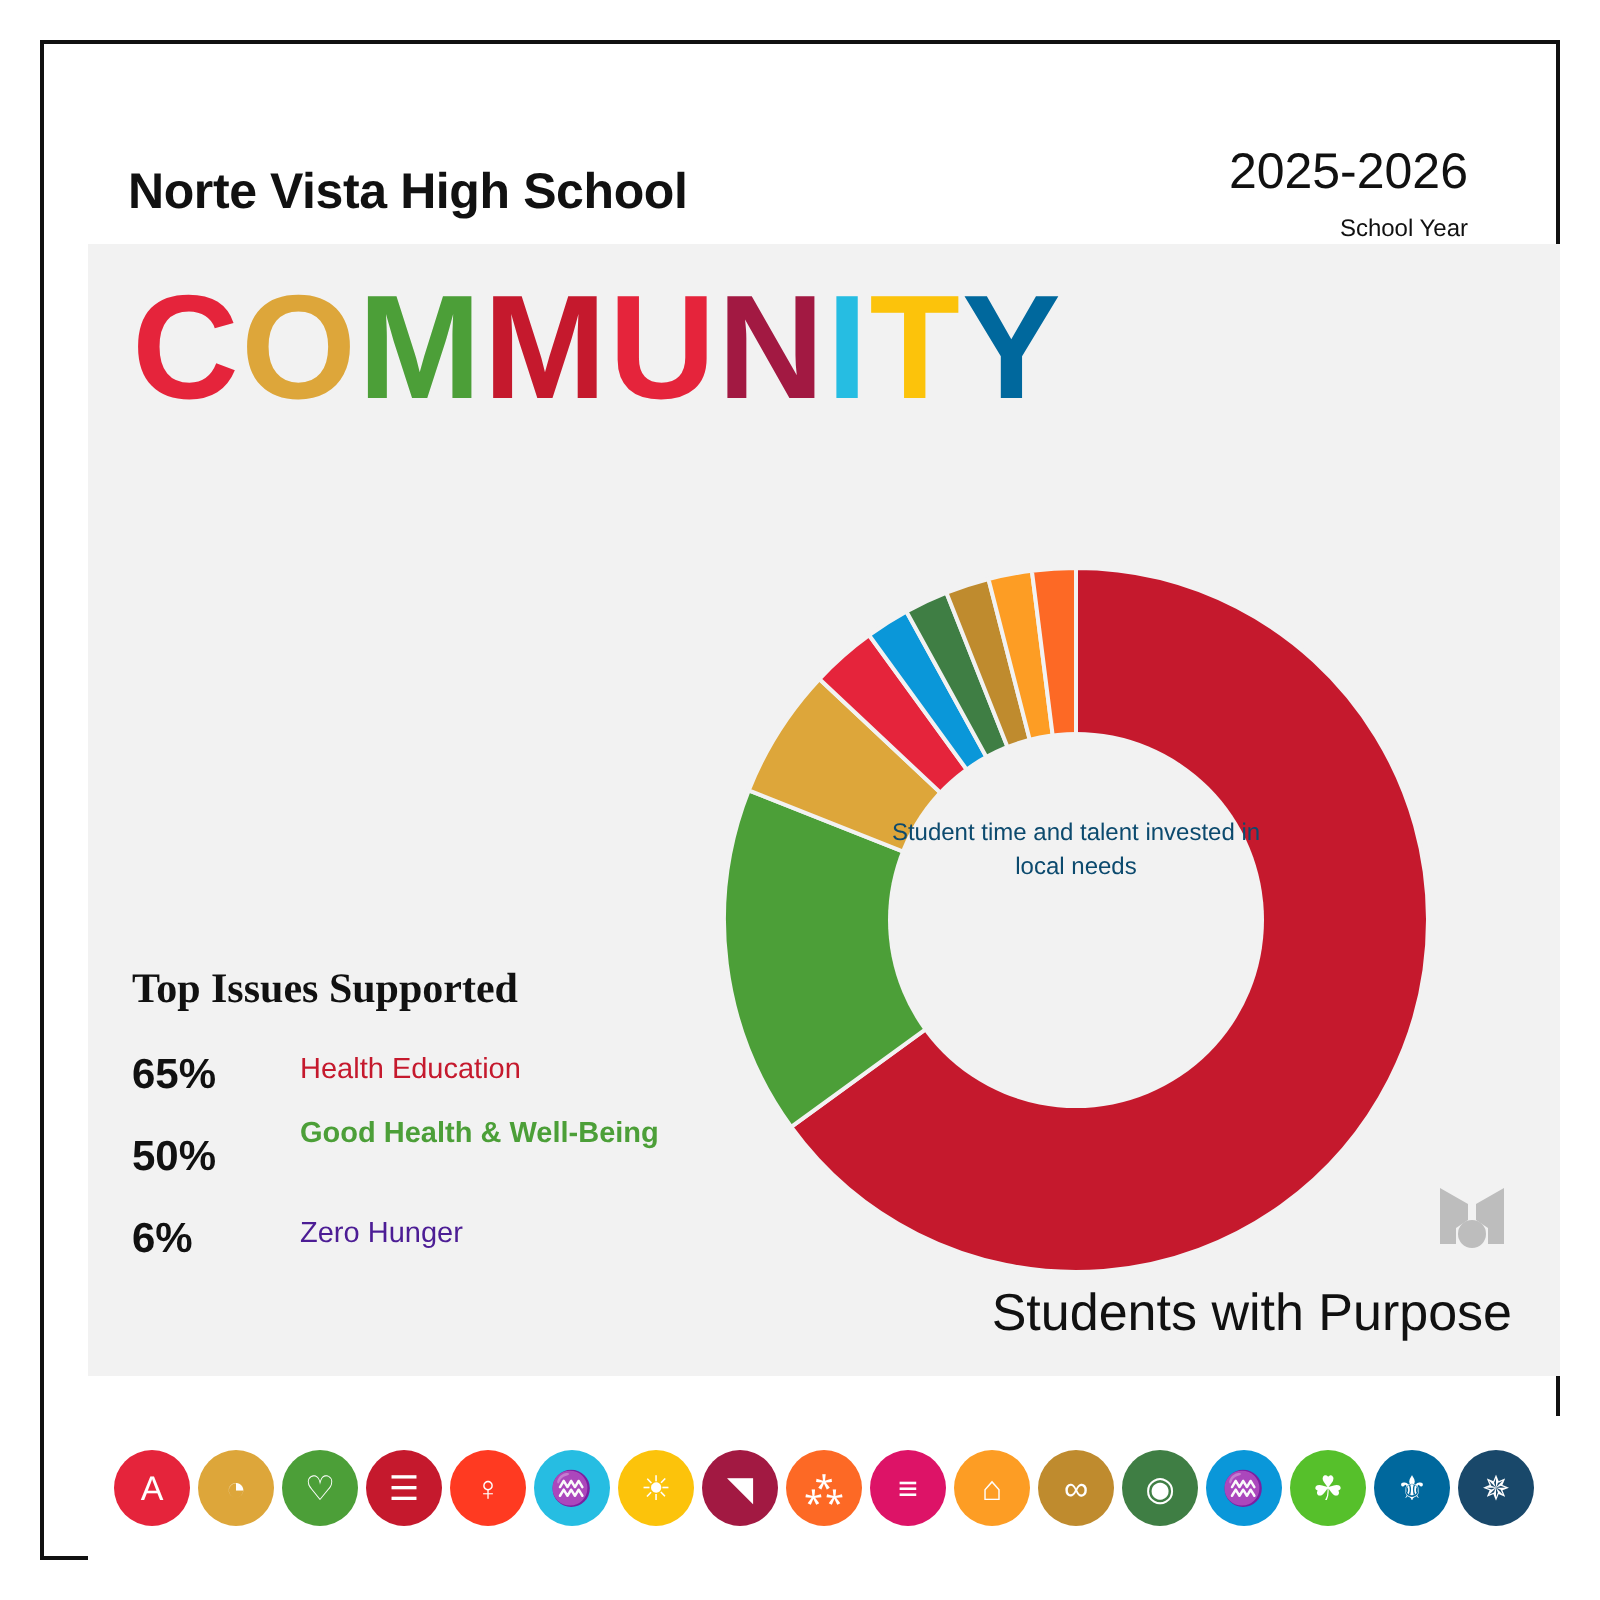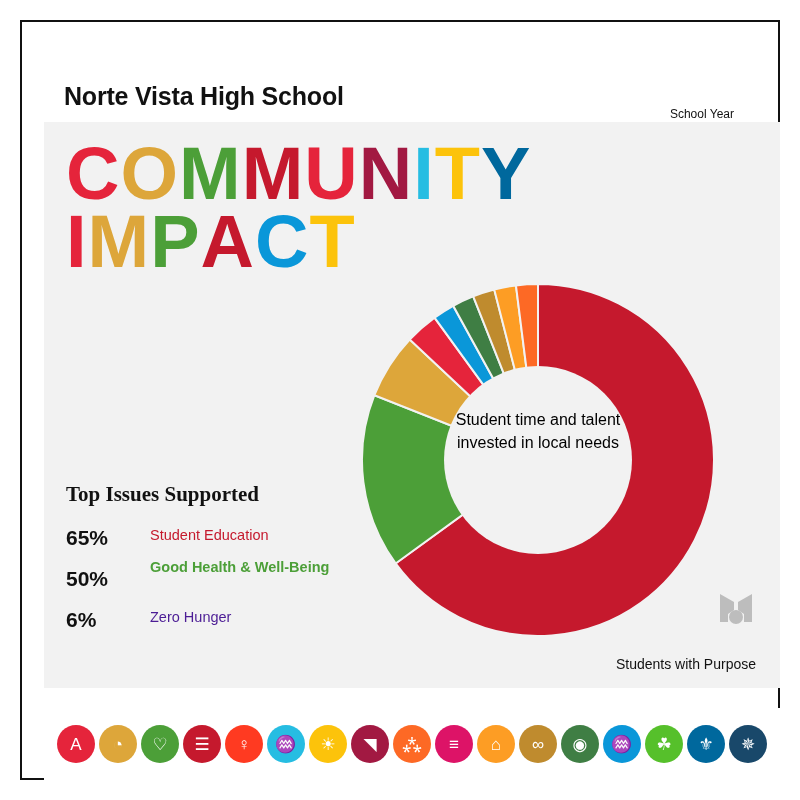--- a/index.html
+++ b/index.html
@@ -117,29 +117,29 @@
     top: 162px;
     width: 352px;
     height: 352px;
   }
   .donut-center-text {
     position: absolute;
     left: 78px;
     top: 124px;
     width: 196px;
     text-align: center;
-    font-size: 16px;
+    font-size: 12px;
     line-height: 1.45;
-    color: #000000;
+    color: #0c4a6e;
   }
   .students-purpose {
     position: absolute;
     right: 24px;
     bottom: 16px;
-    font-size: 14px;
+    font-size: 26px;
     color: #111111;
     text-align: right;
   }
   .logo-mark {
     position: absolute;
     right: 22px;
     bottom: 62px;
     width: 44px;
     height: 36px;
   }
@@ -168,35 +168,35 @@
   }
 </style>
 </head>
 <body>
 
 <div id="page">
   <div class="frame">
 
     <div class="header">
       <div class="school-name">Norte Vista High School</div>
+      <div class="year">2025-2026</div>
       <div class="year-label">School Year</div>
     </div>
 
     <div class="body-area">
 
       <div class="title-block">
         <div class="title-line" id="headline1"><span style="color: rgb(229, 36, 59);">C</span><span style="color: rgb(221, 166, 58);">O</span><span style="color: rgb(76, 159, 56);">M</span><span style="color: rgb(197, 25, 45);">M</span><span style="color: rgb(229, 36, 59);">U</span><span style="color: rgb(162, 25, 66);">N</span><span style="color: rgb(38, 189, 226);">I</span><span style="color: rgb(252, 195, 11);">T</span><span style="color: rgb(0, 104, 157);">Y</span></div>
-        <div class="title-line" id="headline2"><span style="color: rgb(229, 36, 59);">I</span><span style="color: rgb(221, 166, 58);">M</span><span style="color: rgb(76, 159, 56);">P</span><span style="color: rgb(197, 25, 45);">A</span><span style="color: rgb(10, 151, 217);">C</span><span style="color: rgb(252, 195, 11);">T</span></div>
       </div>
 
       <div class="issues-title">Top Issues Supported</div>
 
       <div class="issue-row" style="top:404px;">
         <div class="issue-pct">65%</div>
-        <div class="issue-label" style="color:#c5192d;">Student Education</div>
+        <div class="issue-label" style="color:#c5192d;">Health Education</div>
       </div>
 
       <div class="issue-row" style="top:436px;">
         <div class="issue-pct" style="top:9px;">50%</div>
         <div class="issue-label" style="color:#4c9f38;font-weight:bold;">Good Health &amp; Well-Being</div>
       </div>
 
       <div class="issue-row" style="top:486px;">
         <div class="issue-pct">6%</div>
         <div class="issue-label" style="color:#4c1d95;">Zero Hunger</div>

